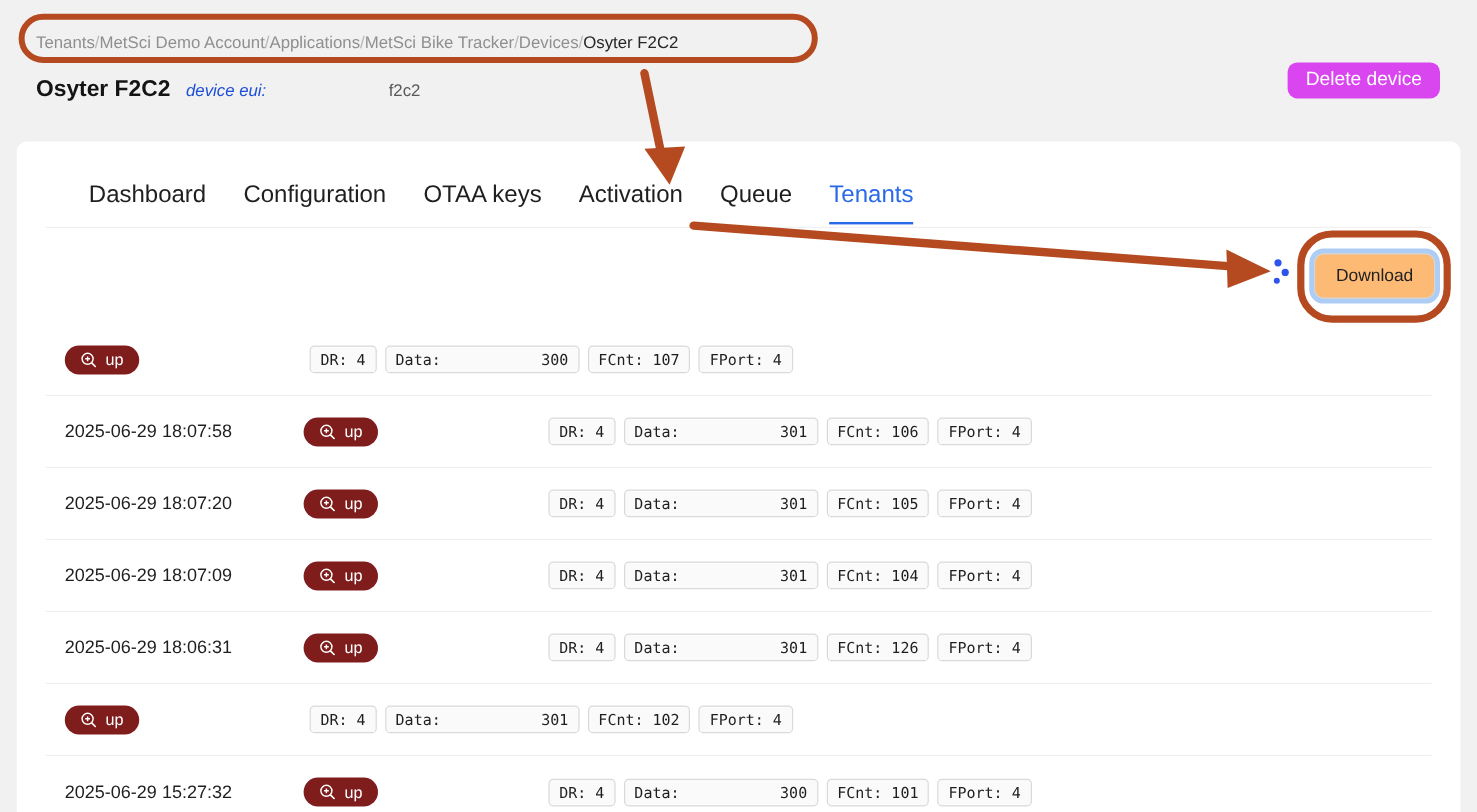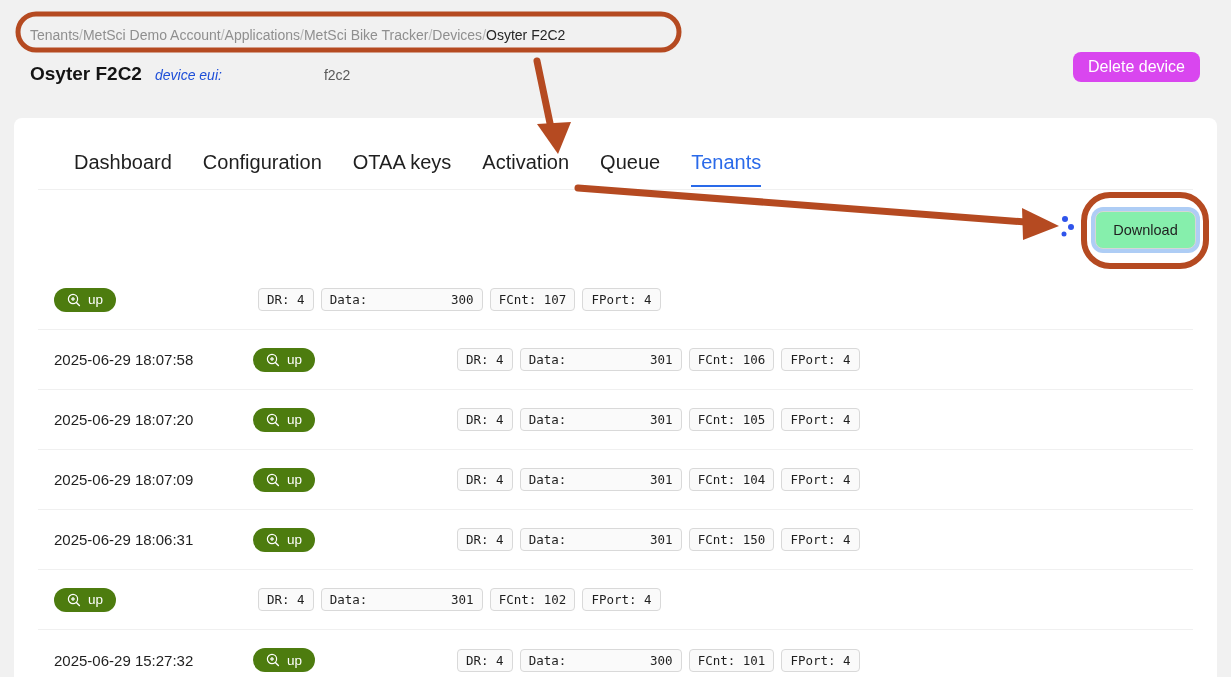--- a/index.html
+++ b/index.html
@@ -55,41 +55,41 @@
 
   .tabs-divider { height: 1px; background: #f0f0f0; margin: 2px 24px 0 24px; }
 
   .toolbar {
     height: 80px;
     display: flex; align-items: center; justify-content: flex-end;
     padding-right: 21px;
   }
   .download-btn {
     width: 101px; height: 38px;
-    background: #86efac; color: #1f1f1f;
+    background: #fdba74; color: #1f1f1f;
     border: 1px solid #d6d6d6; border-radius: 8px;
     font-family: "Liberation Sans", sans-serif; font-size: 14.5px;
     box-shadow: 0 0 0 4px #aecdf5;
     cursor: pointer;
   }
 
   
   .row {
     height: 60px; margin: 0 24px;
     padding-left: 16px;
     display: flex; align-items: center;
     border-bottom: 1px solid #f0f0f0;
   }
   .row:last-child { border-bottom: none; }
   .cell-time { width: 199px; font-size: 15px; color: #1f1f1f; }
   .cell-badge { width: 204px; }
   .badge {
     display: inline-flex; align-items: center; gap: 7px;
     height: 24px; padding: 0 13px;
-    background: #4d7c0f; color: #ffffff;
+    background: #7f1d1d; color: #ffffff;
     border-radius: 12px; font-size: 13.5px; cursor: pointer;
   }
   .cell-tags { display: flex; align-items: flex-start; gap: 7px; }
   .tag {
     font-family: "DejaVu Sans Mono", monospace;
     font-size: 12.5px; color: #1f1f1f;
     background: #fafafa; border: 1px solid #d9d9d9; border-radius: 4px;
     padding: 2px 8px; white-space: pre; line-height: 17px;
   }
   .tag-data { width: 162px; display: flex; justify-content: space-between; }
@@ -236,21 +236,21 @@
               <line x1="4" y1="6" x2="8" y2="6" stroke="#fff" stroke-width="1.2"></line>
               <line x1="6" y1="4" x2="6" y2="8" stroke="#fff" stroke-width="1.2"></line>
               <line x1="9.4" y1="9.4" x2="12.4" y2="12.4" stroke="#fff" stroke-width="1.4" stroke-linecap="round"></line>
             </svg>
           <span>up</span>
         </span>
       </div>
       <div class="cell-tags">
         <span class="tag">DR: 4</span>
         <span class="tag tag-data"><span>Data:</span><span>301</span></span>
-        <span class="tag">FCnt: 150</span>
+        <span class="tag">FCnt: 126</span>
         <span class="tag">FPort: 4</span>
       </div>
     </div>
 
     <div class="row">
       <div class="cell-badge">
         <span class="badge">
           <svg width="14" height="14" viewBox="0 0 14 14">
               <circle cx="6" cy="6" r="4.6" fill="none" stroke="#fff" stroke-width="1.2"></circle>
               <line x1="4" y1="6" x2="8" y2="6" stroke="#fff" stroke-width="1.2"></line>

